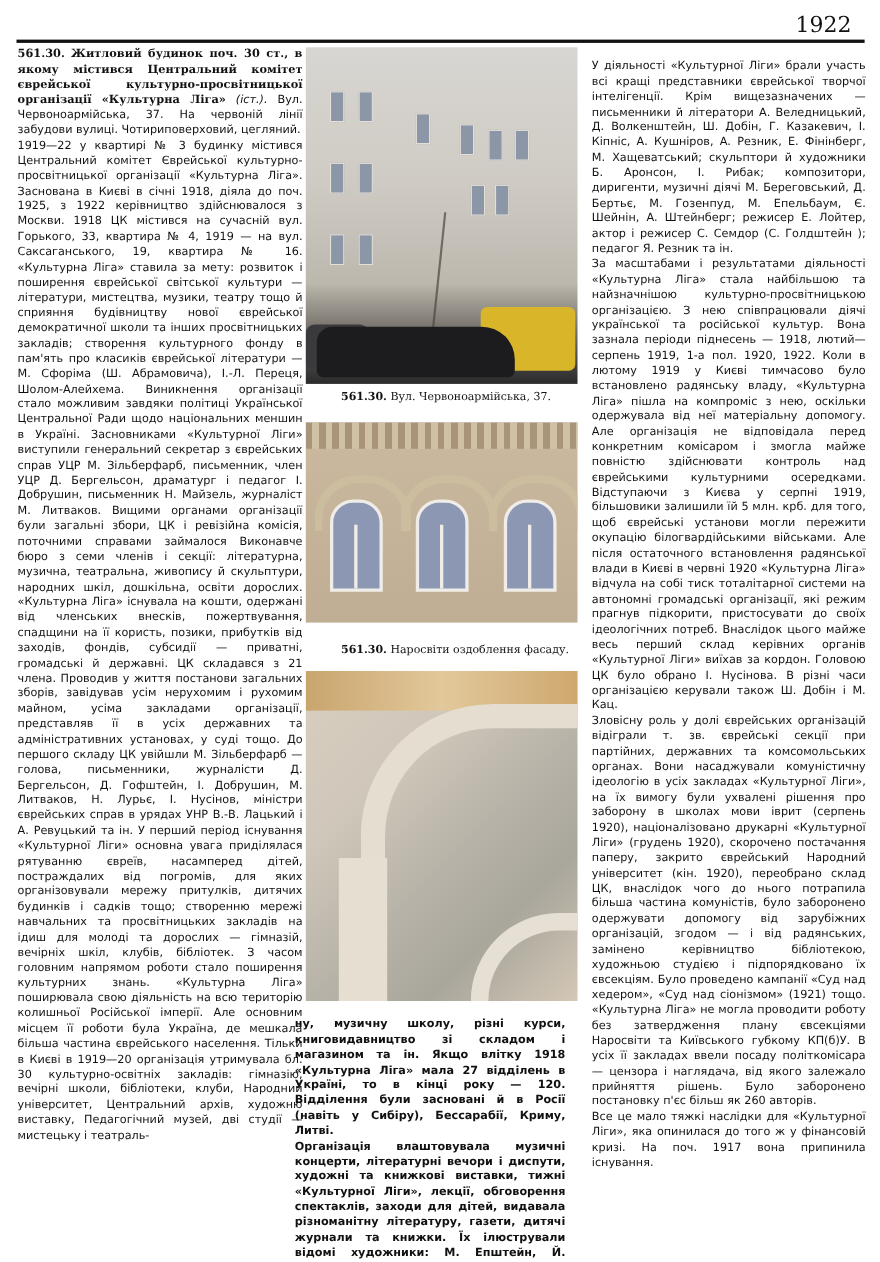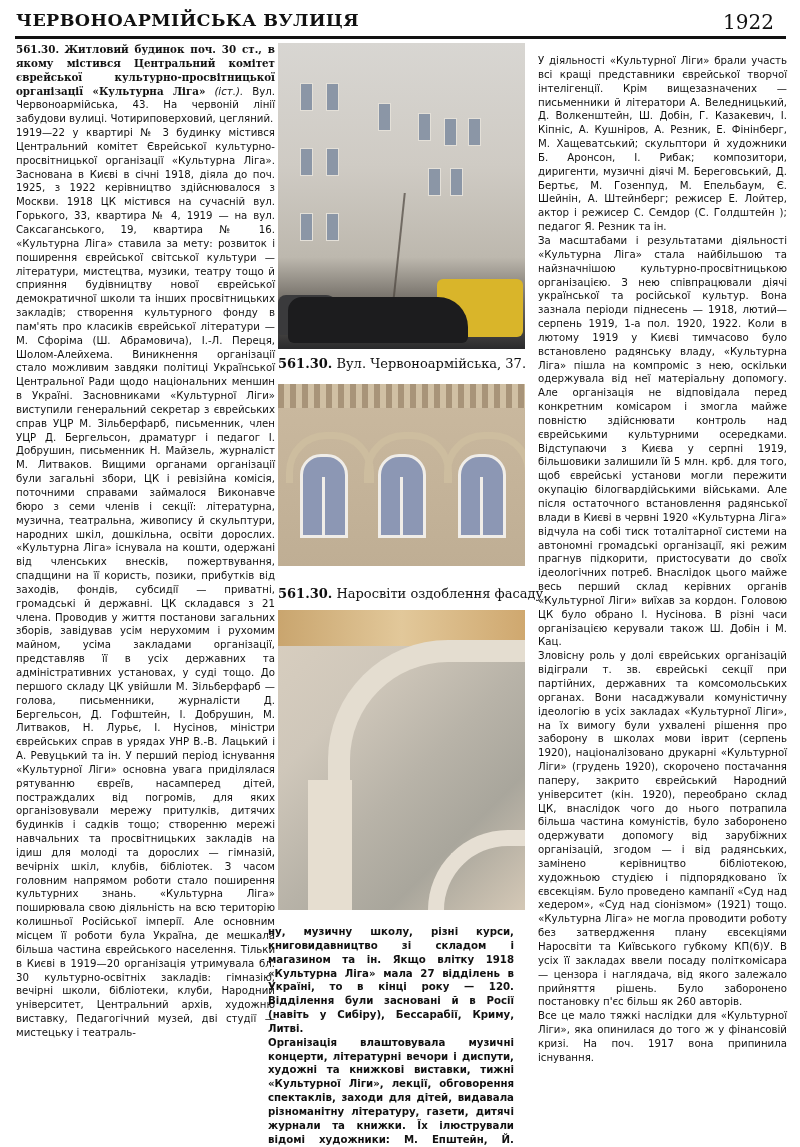--- a/index.html
+++ b/index.html
@@ -23,21 +23,21 @@
     text-align: justify; hyphens: manual;
   }
   .col p { margin: 0; }
   .col-1 { left: 16px; top: 43px; width: 259px; }
   .col-2-text { left: 268px; top: 925px; width: 246px; font-weight: bold; }
   .col-3 { left: 538px; top: 54px; width: 249px; }
   .lead { font-family: "DejaVu Serif", serif; font-weight: bold; font-size: 10.3px; }
   .lead-note { font-weight: normal; font-style: italic; }
   .photo { position: absolute; overflow: hidden; }
   .caption {
-    position: absolute; font-family: "DejaVu Serif", serif; font-size: 13px;
+    position: absolute; font-family: "DejaVu Serif", serif; font-size: 10px; margin-left: 32px;
   }
   .caption b { font-weight: bold; }
   
   .photo-street { left: 278px; top: 43px; width: 247px; height: 306px;
     background: linear-gradient(180deg, #d8d6d2 0%, #cfcbc4 40%, #bdb8ae 70%, #6f6a63 85%, #2a2a2c 100%); }
   .bldg-win { position: absolute; width: 11px; height: 26px; background: #8b96a6; border: 1px solid #e4e0d8; }
   .car-1 { position: absolute; left: 10px; bottom: 6px; width: 180px; height: 46px; background: #1c1c1e; border-radius: 14px 30px 6px 6px; }
   .car-2 { position: absolute; left: 0; bottom: 14px; width: 60px; height: 40px; background: #3a3a3c; border-radius: 8px 12px 4px 4px; }
   .bus { position: absolute; right: 2px; bottom: 12px; width: 86px; height: 58px; background: #d9b52a; border-radius: 6px; }
   .tree { position: absolute; left: 120px; top: 150px; width: 100px; height: 110px; border-left: 2px solid #4d463e; transform: skewX(-6deg); opacity: .7; }
@@ -54,30 +54,29 @@
   .stucco-beam { position: absolute; left: 0; top: 0; width: 100%; height: 36px; background: linear-gradient(90deg, #c9a56e, #e2c89a, #cfa86f); }
   .stucco-arch { position: absolute; left: 50px; top: 30px; width: 190px; height: 200px; border: 22px solid #e4ddd0; border-right: none; border-bottom: none; border-radius: 120px 0 0 0; }
   .stucco-col { position: absolute; left: 30px; top: 170px; width: 44px; height: 130px; background: #e6ded0; }
   .stucco-arch-2 { position: absolute; left: 150px; top: 220px; width: 120px; height: 100px; border: 16px solid #e6dfd3; border-right: none; border-bottom: none; border-radius: 80px 0 0 0; }
 </style>
 </head>
 <body>
 
 <div class="page">
 
-  <div class="header-title">ЧЕРВОНОАРМІЙСЬКА ВУЛИЦЯ</div>
   <div class="page-number">1922</div>
   <div class="header-rule"></div>
 
   <div class="col col-1">
     <p>
       <span class="lead">561.30.</span>
       <span class="lead">Житловий будинок поч. 30 ст., в якому містився Центральний комітет єврейської культурно-просвітницької організації «Культурна Ліга»</span>
       <span class="lead-note">(іст.).</span>
-      <span>Вул. Червоноармійська, 43. На червоній лінії забудови вулиці. Чотириповерховий, цегляний.</span>
+      <span>Вул. Червоноармійська, 37. На червоній лінії забудови вулиці. Чотириповерховий, цегляний.</span>
     </p>
     <p>1919—22 у квартирі № 3 будинку містився Центральний комітет Єврейської культурно-просвітницької організації «Культурна Ліга». Заснована в Києві в січні 1918, діяла до поч. 1925, з 1922 керівництво здійснювалося з Москви. 1918 ЦК містився на сучасній вул. Горького, 33, квартира № 4, 1919 — на вул. Саксаганського, 19, квартира № 16. «Культурна Ліга» ставила за мету: розвиток і поширення єврейської світської культури — літератури, мистецтва, музики, театру тощо й сприяння будівництву нової єврейської демократичної школи та інших просвітницьких закладів; створення культурного фонду в пам'ять про класиків єврейської літератури — М. Сфоріма (Ш. Абрамовича), І.-Л. Переця, Шолом-Алейхема. Виникнення організації стало можливим завдяки політиці Української Центральної Ради щодо національних меншин в Україні. Засновниками «Культурної Ліги» виступили генеральний секретар з єврейських справ УЦР М. Зільберфарб, письменник, член УЦР Д. Бергельсон, драматург і педагог І. Добрушин, письменник Н. Майзель, журналіст М. Литваков. Вищими органами організації були загальні збори, ЦК і ревізійна комісія, поточними справами займалося Виконавче бюро з семи членів і секції: літературна, музична, театральна, живопису й скульптури, народних шкіл, дошкільна, освіти дорослих. «Культурна Ліга» існувала на кошти, одержані від членських внесків, пожертвування, спадщини на її користь, позики, прибутків від заходів, фондів, субсидії — приватні, громадські й державні. ЦК складався з 21 члена. Проводив у життя постанови загальних зборів, завідував усім нерухомим і рухомим майном, усіма закладами організації, представляв її в усіх державних та адміністративних установах, у суді тощо. До першого складу ЦК увійшли М. Зільберфарб — голова, письменники, журналісти Д. Бергельсон, Д. Гофштейн, І. Добрушин, М. Литваков, Н. Лурьє, І. Нусінов, міністри єврейських справ в урядах УНР В.-В. Лацький і А. Ревуцький та ін. У перший період існування «Культурної Ліги» основна увага приділялася рятуванню євреїв, насамперед дітей, постраждалих від погромів, для яких організовували мережу притулків, дитячих будинків і садків тощо; створенню мережі навчальних та просвітницьких закладів на ідиш для молоді та дорослих — гімназій, вечірніх шкіл, клубів, бібліотек. З часом головним напрямом роботи стало поширення культурних знань. «Культурна Ліга» поширювала свою діяльність на всю територію колишньої Російської імперії. Але основним місцем її роботи була Україна, де мешкала більша частина єврейського населення. Тільки в Києві в 1919—20 організація утримувала бл. 30 культурно-освітніх закладів: гімназію, вечірні школи, бібліотеки, клуби, Народний університет, Центральний архів, художню виставку, Педагогічний музей, дві студії — мистецьку і театраль-</p>
   </div>
 
   <div class="photo photo-street">
     <div class="bldg-win" style="left:22px;top:40px"></div>
     <div class="bldg-win" style="left:48px;top:40px"></div>
     <div class="bldg-win" style="left:22px;top:105px"></div>
     <div class="bldg-win" style="left:48px;top:105px"></div>
     <div class="bldg-win" style="left:100px;top:60px"></div>

